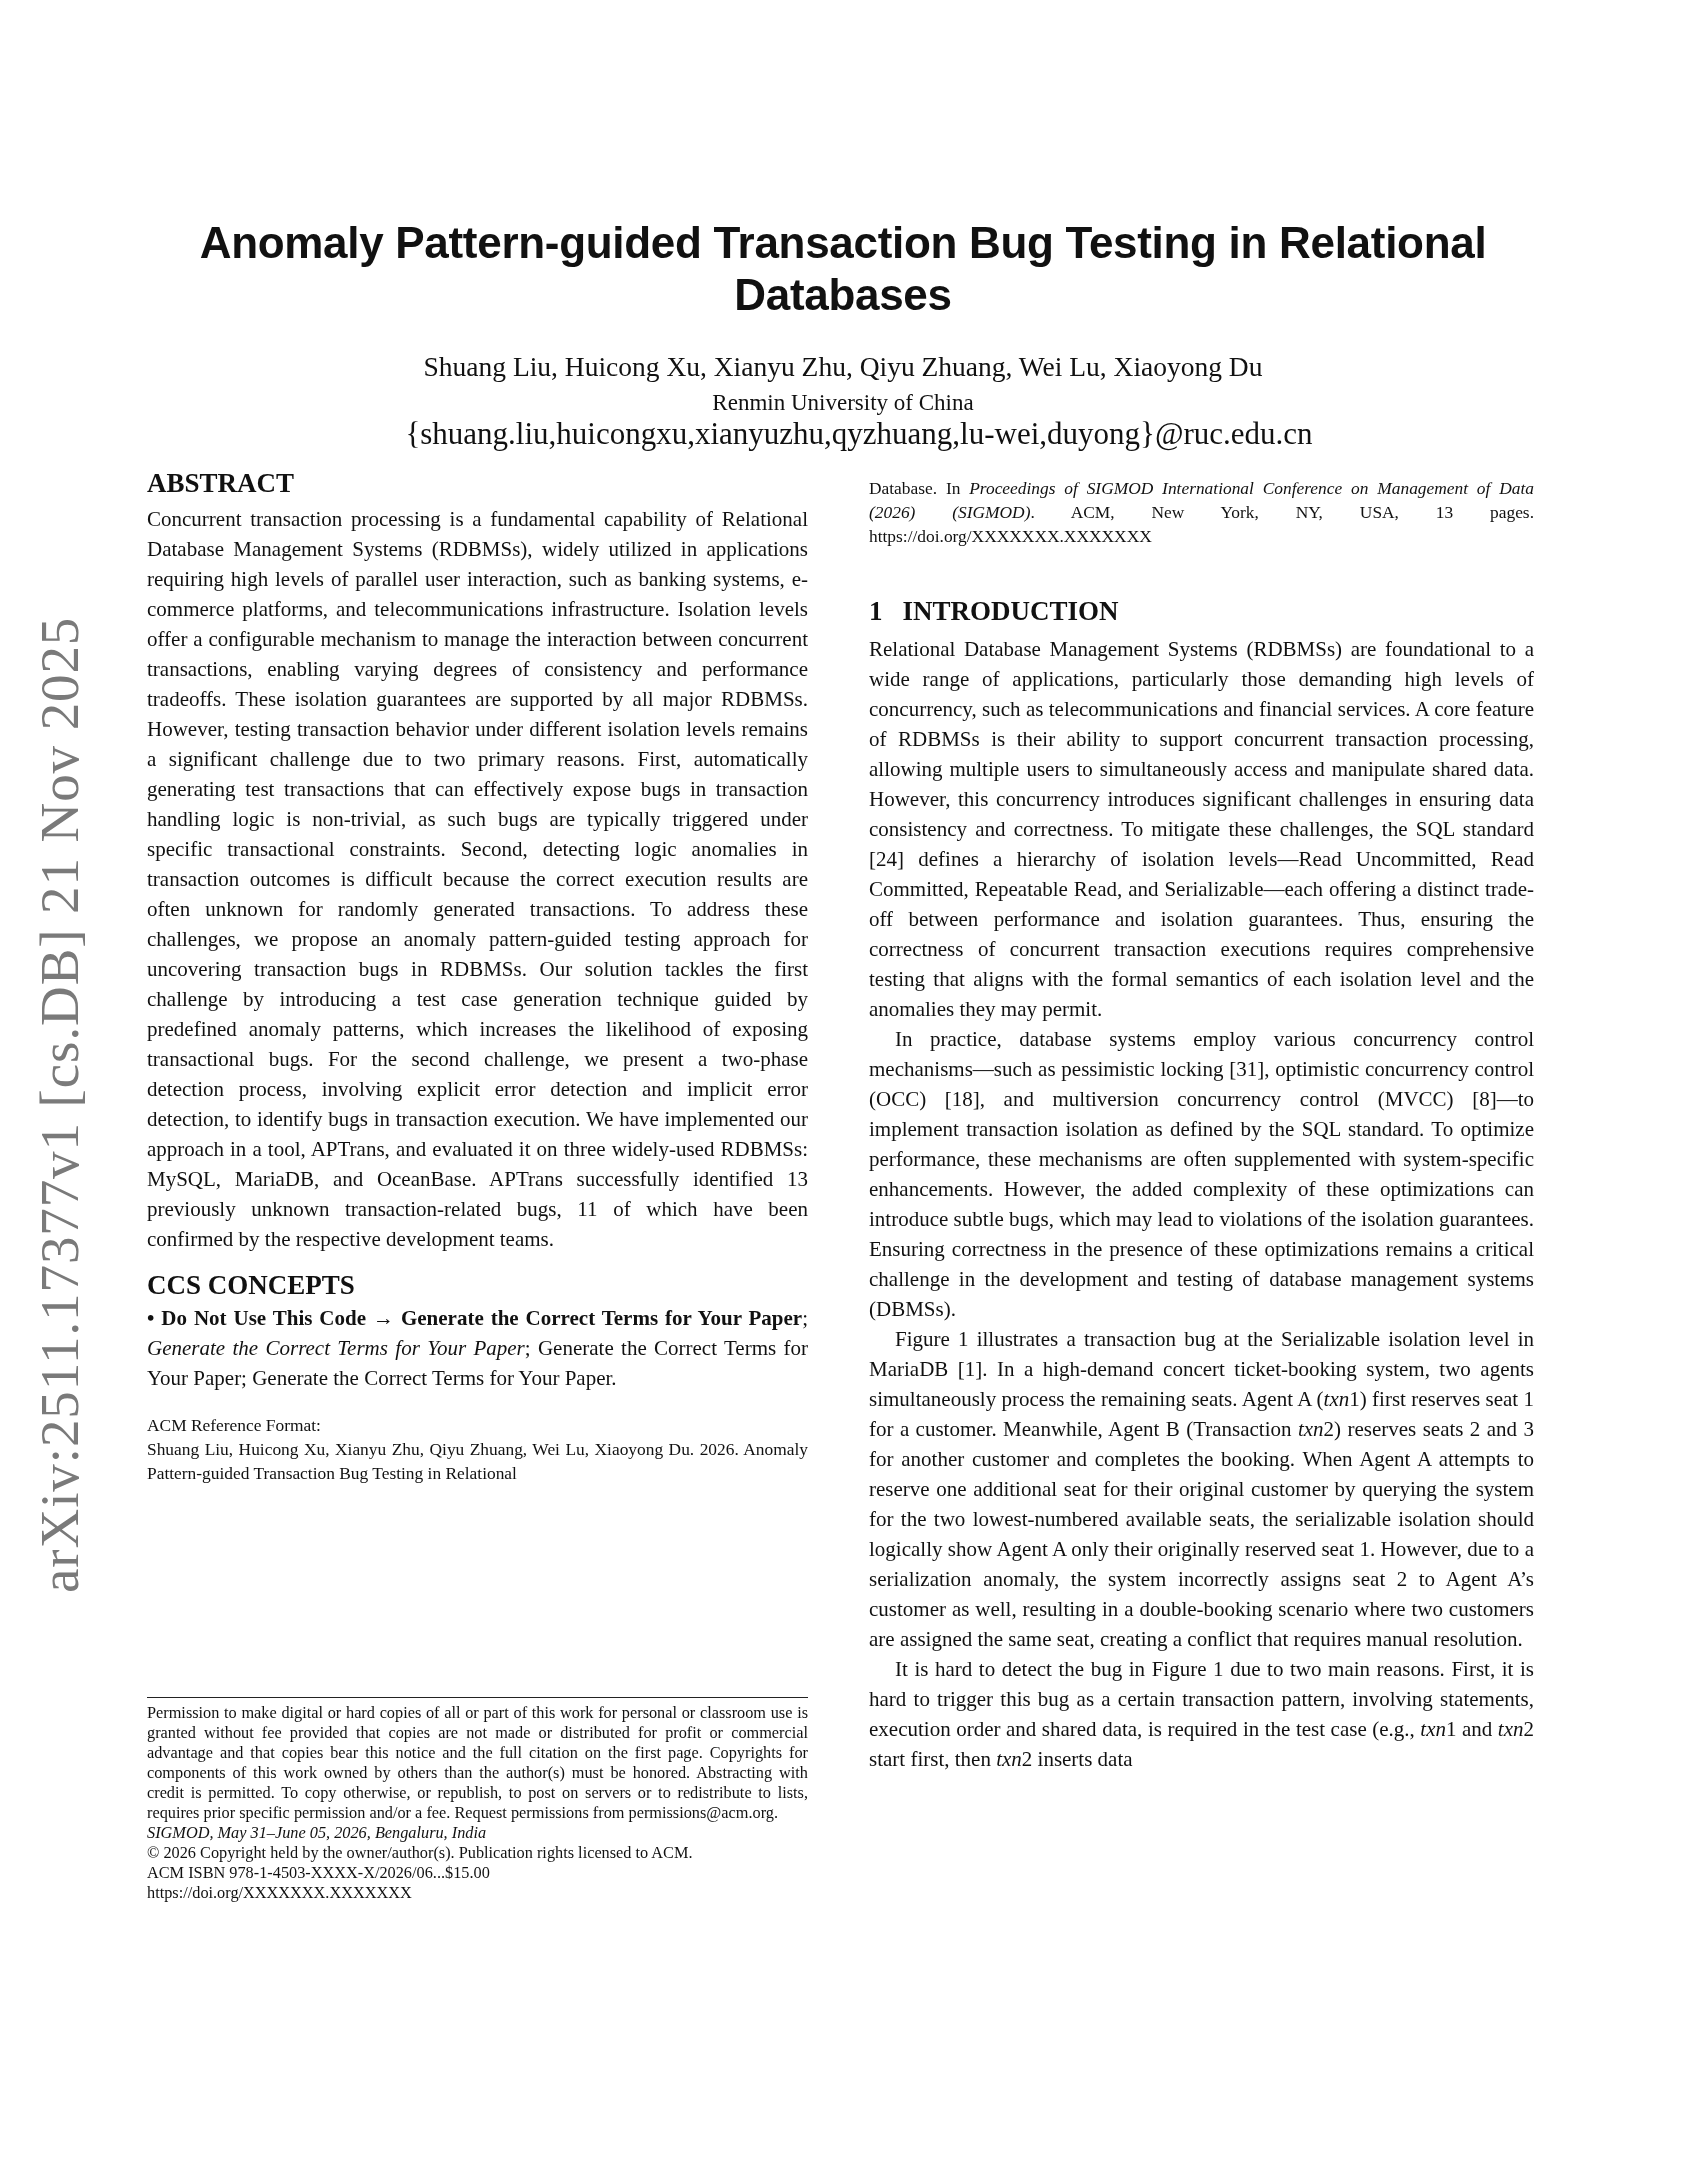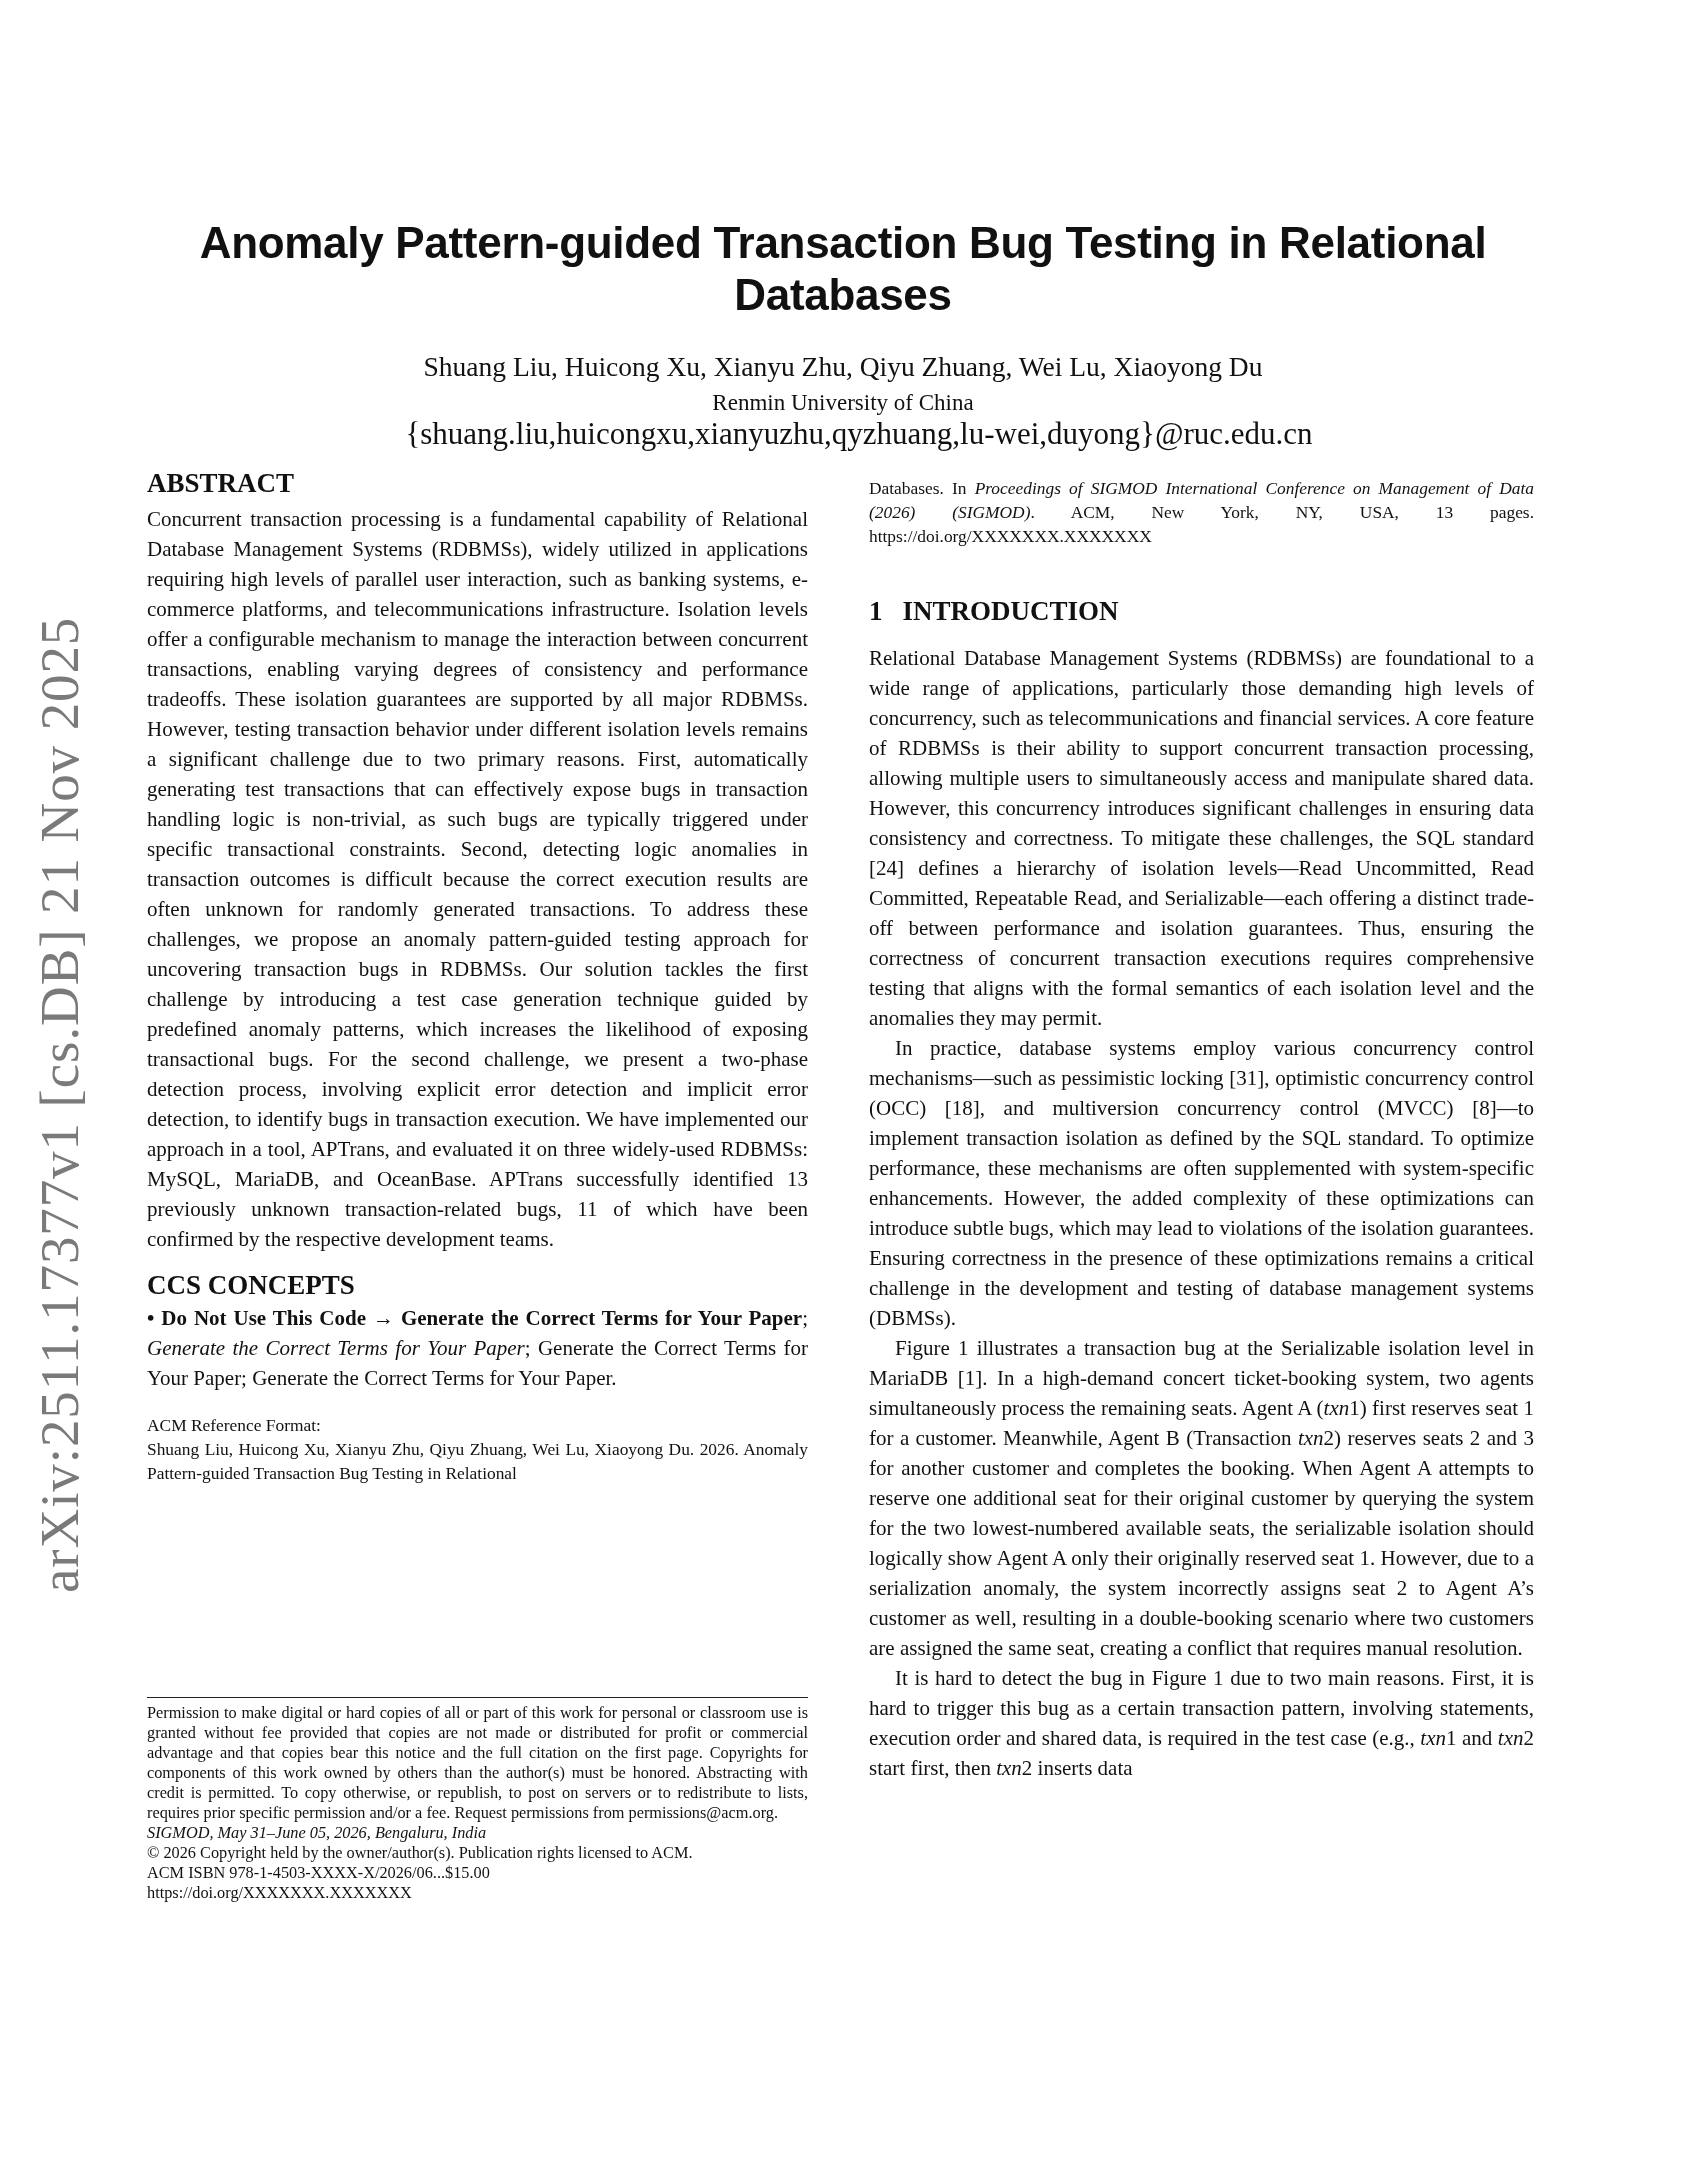--- a/index.html
+++ b/index.html
@@ -52,23 +52,23 @@
 
 <div class="col left small" style="top:1703px;">
   <p>Permission to make digital or hard copies of all or part of this work for personal or classroom use is granted without fee provided that copies are not made or distributed for profit or commercial advantage and that copies bear this notice and the full citation on the first page. Copyrights for components of this work owned by others than the author(s) must be honored. Abstracting with credit is permitted. To copy otherwise, or republish, to post on servers or to redistribute to lists, requires prior specific permission and/or a fee. Request permissions from permissions@acm.org.</p>
   <p class="ital">SIGMOD, May 31–June 05, 2026, Bengaluru, India</p>
   <p>© 2026 Copyright held by the owner/author(s). Publication rights licensed to ACM.</p>
   <p>ACM ISBN 978-1-4503-XXXX-X/2026/06...$15.00</p>
   <p>https://doi.org/XXXXXXX.XXXXXXX</p>
 </div>
 
 <div class="col right" style="top:476px;">
-  <p class="small" style="font-size:17.4px;line-height:24px;"><span>Databases. In </span><span class="ital">Proceedings of SIGMOD International Conference on Management of Data (2026) (SIGMOD)</span><span>. ACM, New York, NY, USA, 13 pages. https://doi.org/XXXXXXX.XXXXXXX</span></p>
+  <p class="small" style="font-size:17.4px;line-height:24px;"><span>Database. In </span><span class="ital">Proceedings of SIGMOD International Conference on Management of Data (2026) (SIGMOD)</span><span>. ACM, New York, NY, USA, 13 pages. https://doi.org/XXXXXXX.XXXXXXX</span></p>
 
-  <h2 class="h1" style="margin-top:48px;margin-bottom:16px;">
+  <h2 class="h1" style="margin-top:48px;margin-bottom:7px;">
     <span>1</span><span style="display:inline-block;width:20px;"></span><span>INTRODUCTION</span>
   </h2>
   <p>Relational Database Management Systems (RDBMSs) are foundational to a wide range of applications, particularly those demanding high levels of concurrency, such as telecommunications and financial services. A core feature of RDBMSs is their ability to support concurrent transaction processing, allowing multiple users to simultaneously access and manipulate shared data. However, this concurrency introduces significant challenges in ensuring data consistency and correctness. To mitigate these challenges, the SQL standard [24] defines a hierarchy of isolation levels—Read Uncommitted, Read Committed, Repeatable Read, and Serializable—each offering a distinct trade-off between performance and isolation guarantees. Thus, ensuring the correctness of concurrent transaction executions requires comprehensive testing that aligns with the formal semantics of each isolation level and the anomalies they may permit.</p>
   <p class="indent">In practice, database systems employ various concurrency control mechanisms—such as pessimistic locking [31], optimistic concurrency control (OCC) [18], and multiversion concurrency control (MVCC) [8]—to implement transaction isolation as defined by the SQL standard. To optimize performance, these mechanisms are often supplemented with system-specific enhancements. However, the added complexity of these optimizations can introduce subtle bugs, which may lead to violations of the isolation guarantees. Ensuring correctness in the presence of these optimizations remains a critical challenge in the development and testing of database management systems (DBMSs).</p>
   <p class="indent"><span>Figure 1 illustrates a transaction bug at the Serializable isolation level in MariaDB [1]. In a high-demand concert ticket-booking system, two agents simultaneously process the remaining seats. Agent A (</span><span class="ital">txn</span><span>1) first reserves seat 1 for a customer. Meanwhile, Agent B (Transaction </span><span class="ital">txn</span><span>2) reserves seats 2 and 3 for another customer and completes the booking. When Agent A attempts to reserve one additional seat for their original customer by querying the system for the two lowest-numbered available seats, the serializable isolation should logically show Agent A only their originally reserved seat 1. However, due to a serialization anomaly, the system incorrectly assigns seat 2 to Agent A’s customer as well, resulting in a double-booking scenario where two customers are assigned the same seat, creating a conflict that requires manual resolution.</span></p>
   <p class="indent"><span>It is hard to detect the bug in Figure 1 due to two main reasons. First, it is hard to trigger this bug as a certain transaction pattern, involving statements, execution order and shared data, is required in the test case (e.g., </span><span class="ital">txn</span><span>1 and </span><span class="ital">txn</span><span>2 start first, then </span><span class="ital">txn</span><span>2 inserts data</span></p>
 </div>
 
 
 </body></html>

